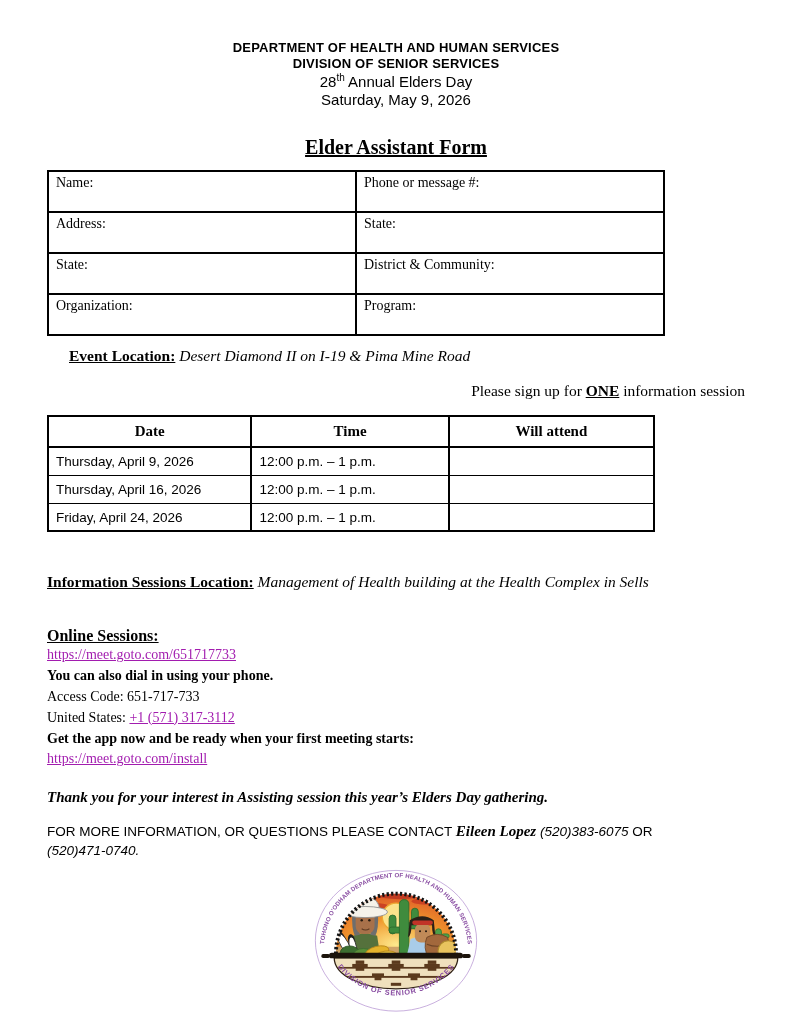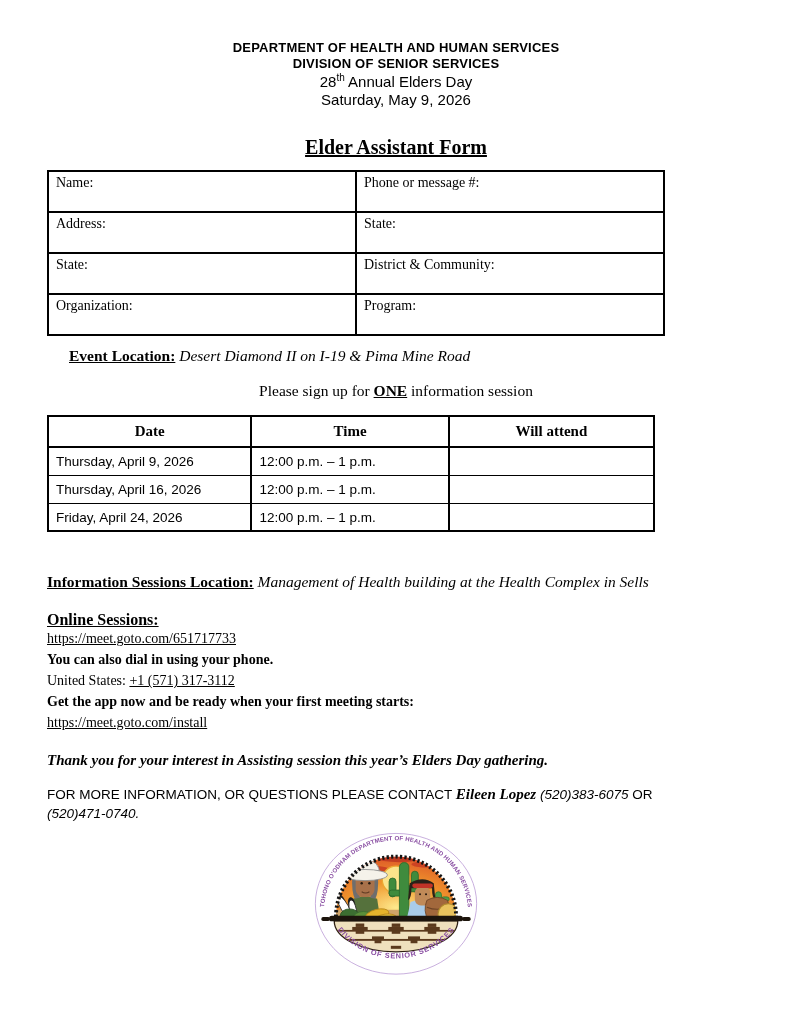--- a/index.html
+++ b/index.html
@@ -35,43 +35,43 @@
     border:2px solid #000; width:50%; height:41px;
     font-size:14px; padding:3px 7px; vertical-align:top;
   }
 
   
   .event-location { margin-top:11px; font-size:15.5px;margin-left:22px; }
   .label-bu { font-weight:bold; text-decoration:underline; }
   .italic-val { font-style:italic; }
 
   
-  .signup { text-align:center; margin-top:17px; font-size:15.5px; }
+  .signup { text-align:right; margin-top:17px; font-size:15.5px; }
   .signup .one { font-weight:bold; text-decoration:underline; }
 
   
   table.sessions-table { width:608px; border-collapse:collapse; margin-top:15px; border:2px solid #000; }
   table.sessions-table th {
     border:2px solid #000; font-size:15px; font-weight:bold;
     text-align:center; padding:1px 4px; height:31px;
   }
   table.sessions-table td {
     border:1px solid #000; border-left:2px solid #000; border-right:2px solid #000;
     font-family:"Liberation Sans", sans-serif; font-size:13.5px;
     padding:1px 7px; height:28px; vertical-align:middle;
   }
 
   
   .info-location { margin-top:41px; font-size:15.5px; }
 
   
-  .online-heading { margin-top:20px; font-size:16px; font-weight:bold; text-decoration:underline; }
+  .online-heading { margin-top:36px; font-size:16px; font-weight:bold; text-decoration:underline; }
   .online-line { font-size:14px; line-height:20.8px; }
   .online-line.bold { font-weight:bold; }
-  a.doc-link { color:#000000; text-decoration:underline; cursor:pointer; }
+  a.doc-link { color:#a21caf; text-decoration:underline; cursor:pointer; }
 
   
   .thanks { margin-top:19px; font-size:15px; font-weight:bold; font-style:italic; }
 
   
   .contact {
     margin-top:15px;
     font-family:"Liberation Sans", sans-serif;
     font-size:13.5px; line-height:1.4;
   }
@@ -154,20 +154,21 @@
         <td></td>
       </tr>
     </tbody>
   </table>
 
   <p class="info-location"><span class="label-bu">Information Sessions Location:</span> <span class="italic-val">Management of Health building at the Health Complex in Sells</span></p>
 
   <p class="online-heading">Online Sessions:</p>
   <p class="online-line"><a class="doc-link">https://meet.goto.com/651717733</a></p>
   <p class="online-line bold">You can also dial in using your phone.</p>
+  <p class="online-line">Access Code: 651-717-733</p>
   <p class="online-line"><span>United States: </span><a class="doc-link">+1 (571) 317-3112</a></p>
   <p class="online-line bold">Get the app now and be ready when your first meeting starts:</p>
   <p class="online-line"><a class="doc-link">https://meet.goto.com/install</a></p>
 
   <p class="thanks">Thank you for your interest in Assisting session this year’s Elders Day gathering.</p>
 
   <p class="contact"><span>FOR MORE INFORMATION, OR QUESTIONS PLEASE CONTACT </span><span class="contact-name">Eileen Lopez</span><span class="contact-phone"> (520)383-6075 </span><span>OR</span><br><span class="contact-phone">(520)471-0740.</span></p>
 
   <div class="logo-wrap">
     <svg class="seal-svg" width="172" height="163" viewBox="0 0 200 190" aria-hidden="true">

